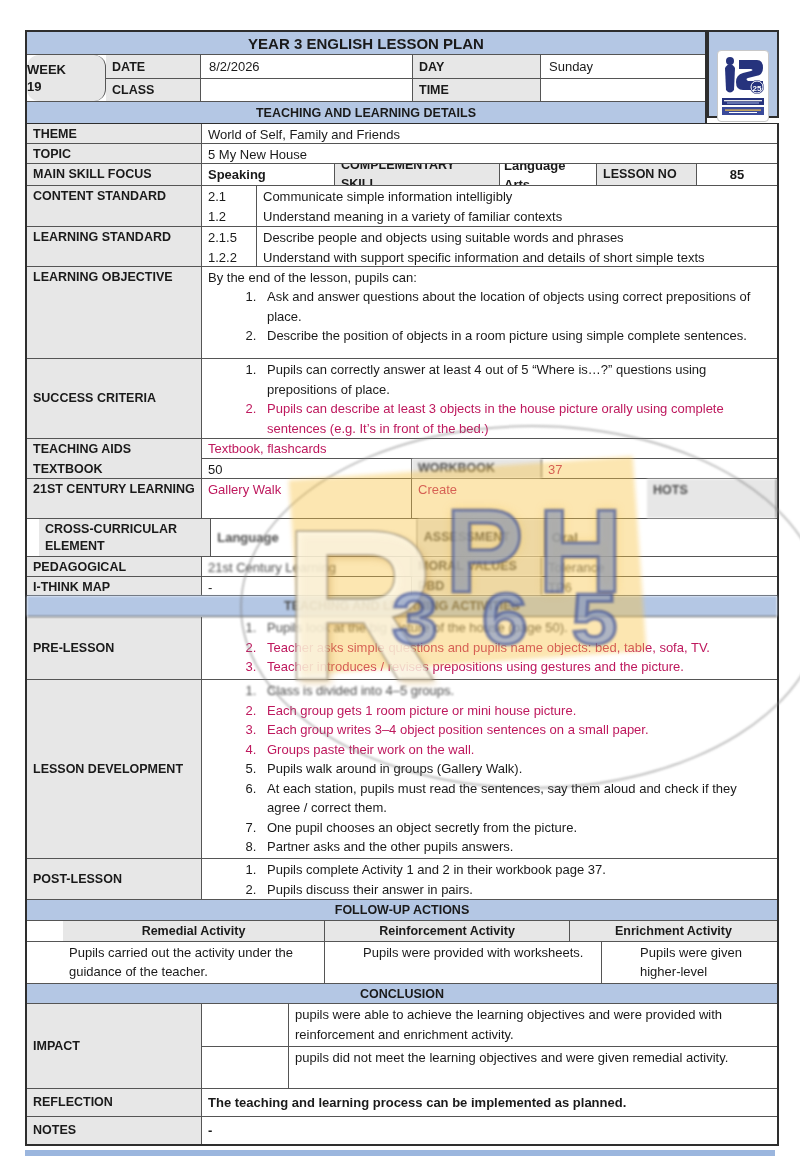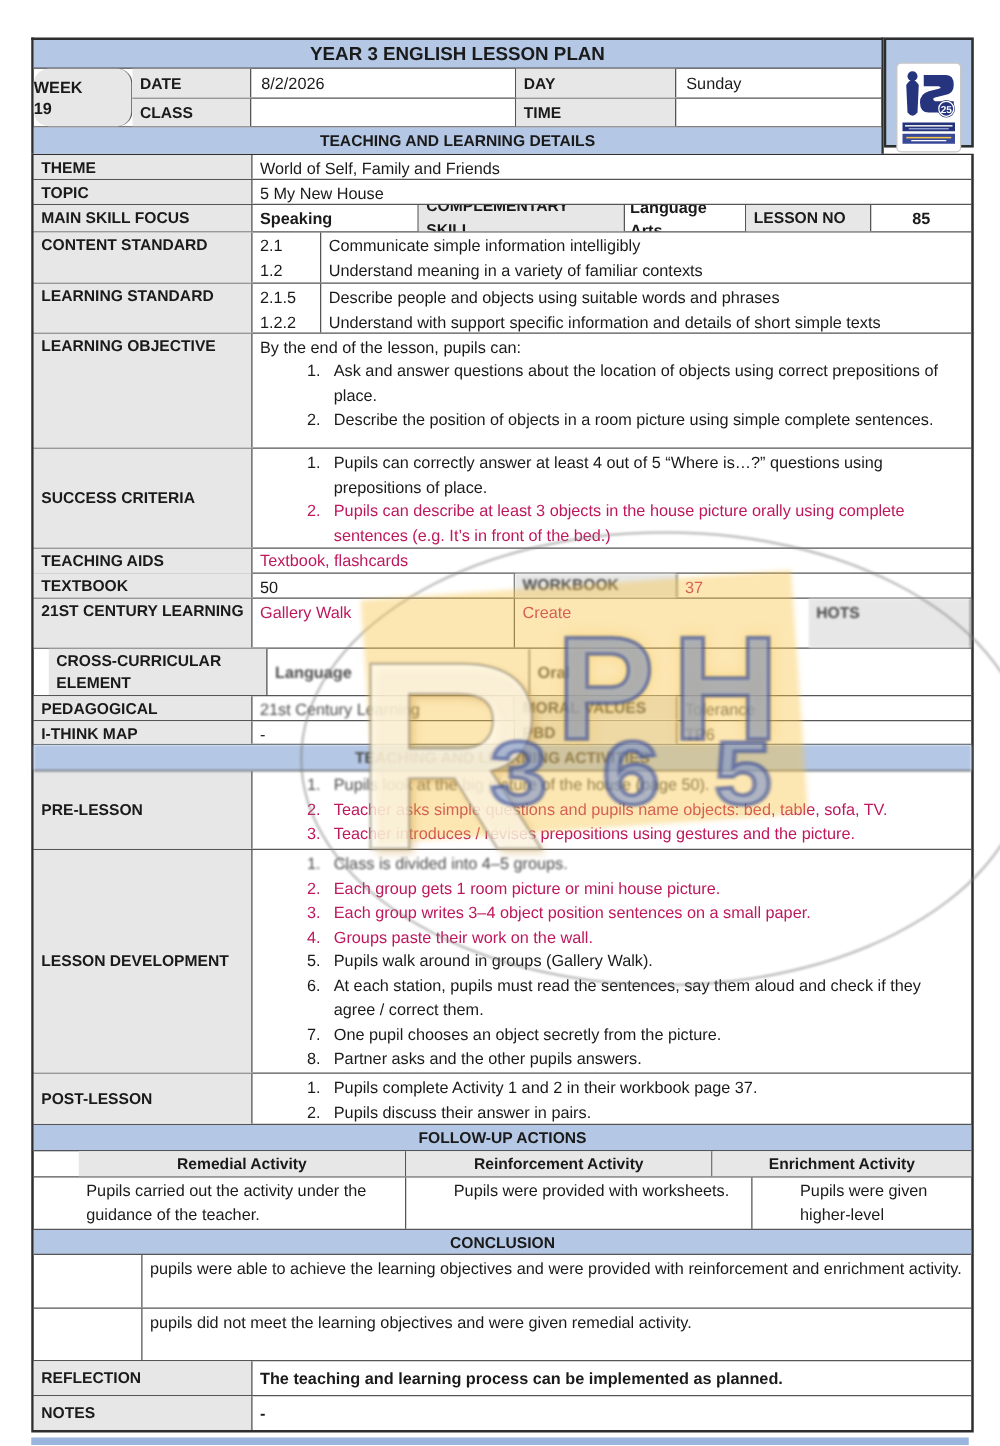--- a/index.html
+++ b/index.html
@@ -230,20 +230,21 @@
     <div class="r" style="height:40px;">
       <div class="c lab">21ST CENTURY LEARNING</div>
       <div class="c bR b2" style="width:210px;">Gallery Walk</div>
       <div class="c b2" style="width:235px;">Create</div>
       <div class="c glab b1" style="width:130px;align-items:flex-start;padding-top:2px;">HOTS</div>
     </div>
 
     <div class="r" style="height:38px;padding-left:12px;">
       <div class="c lab">CROSS-CURRICULAR ELEMENT</div>
       <div class="c cen bR b1" style="width:210px;">Language</div>
+      <div class="c glab b1" style="width:130px;">ASSESSMENT</div>
       <div class="c cen b1" style="width:235px;">Oral</div>
     </div>
 
     <div class="r" style="height:20px;">
       <div class="c lab">PEDAGOGICAL STRATEGY</div>
       <div class="c bR b1" style="width:210px;">21st Century Learning</div>
       <div class="c glab b1" style="width:130px;">MORAL VALUES</div>
       <div class="c b1" style="width:235px;">Tolerance</div>
     </div>
 
@@ -304,20 +305,21 @@
 
     <div class="r" style="height:42px;gap:32px;">
       <div class="c fu1 bR">Pupils carried out the activity under the guidance of the teacher.</div>
       <div class="c fu2 bR">Pupils were provided with worksheets.</div>
       <div class="c fu3">Pupils were given higher-level worksheets.</div>
     </div>
 
     <div class="r section-bar" style="height:20px;">CONCLUSION</div>
 
     <div class="r" style="height:85px;">
+      <div class="c lab mid">IMPACT</div>
       <div class="imp-right">
         <div class="imp-row">
           <div class="imp-blank"></div>
           <div class="imp-text">pupils were able to achieve the learning objectives and were provided with reinforcement and enrichment activity.</div>
         </div>
         <div class="imp-row">
           <div class="imp-blank"></div>
           <div class="imp-text">pupils did not meet the learning objectives and were given remedial activity.</div>
         </div>
       </div>

